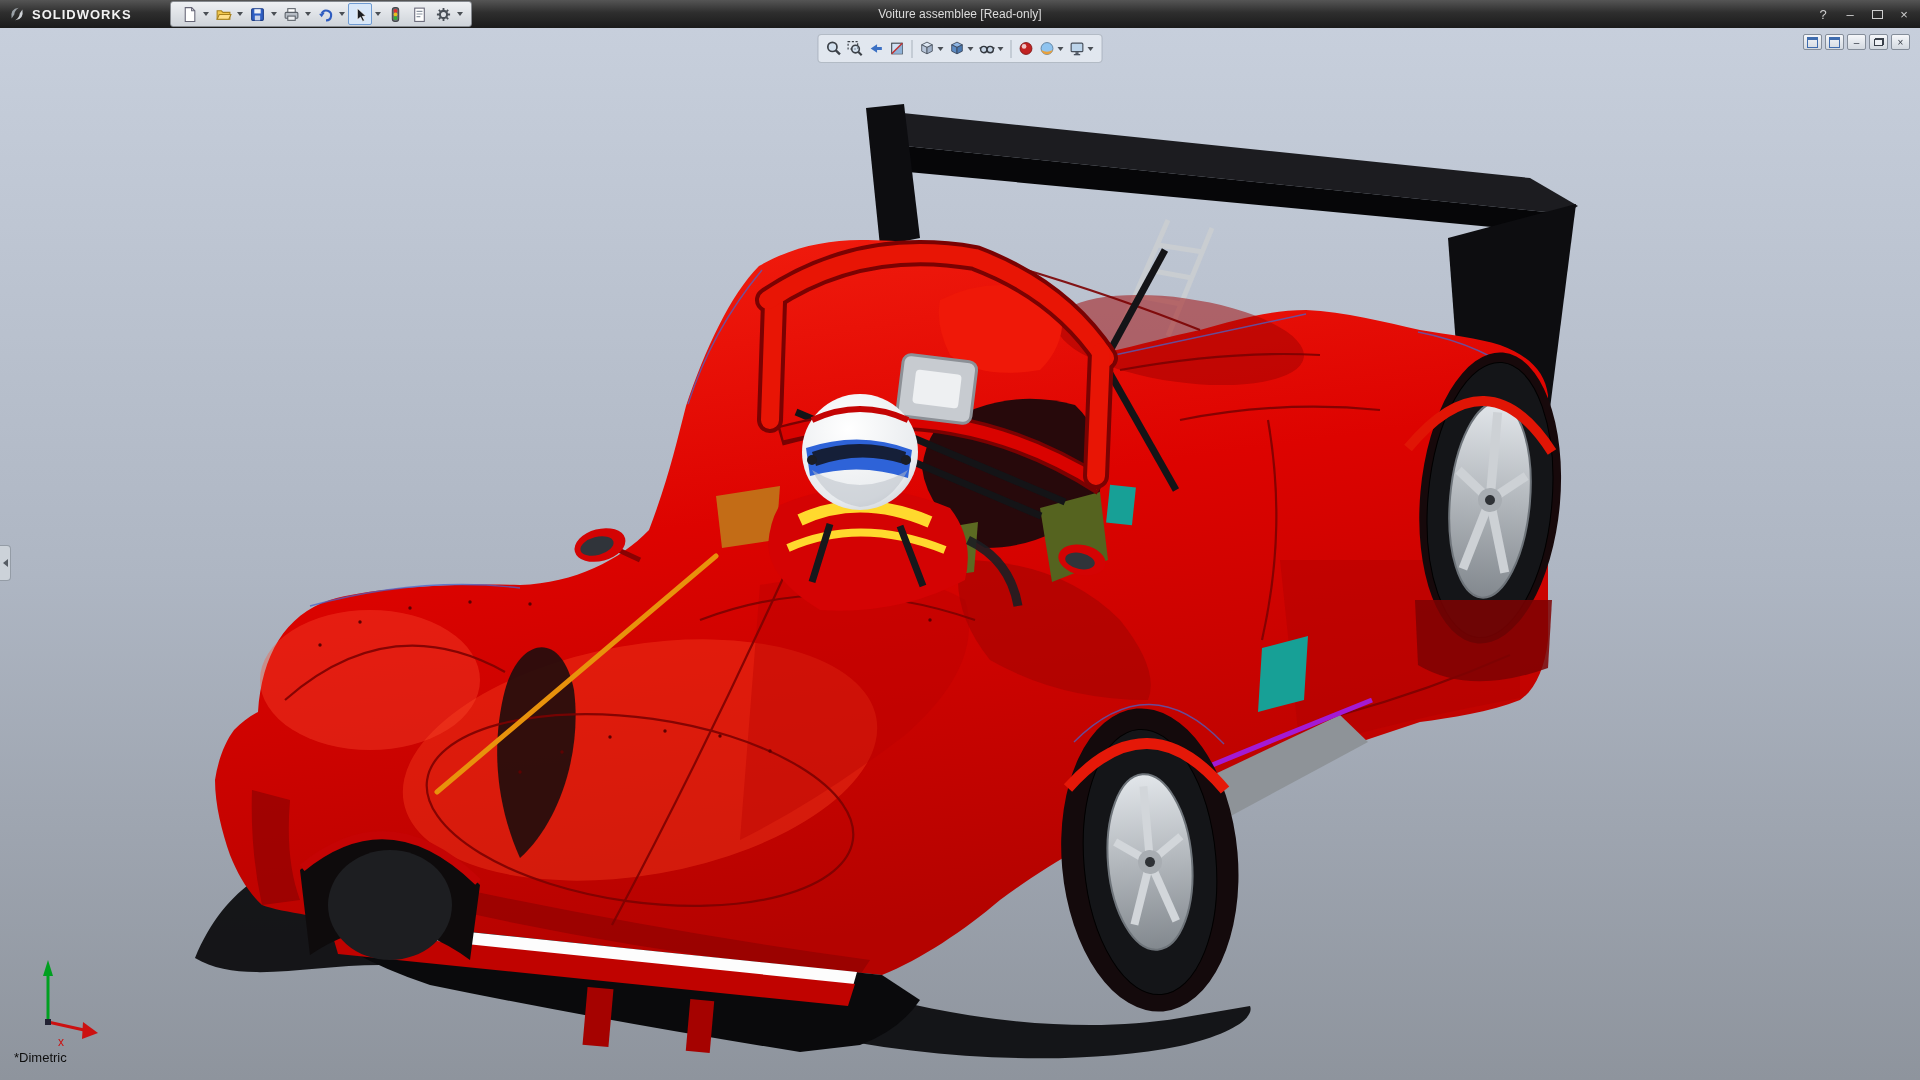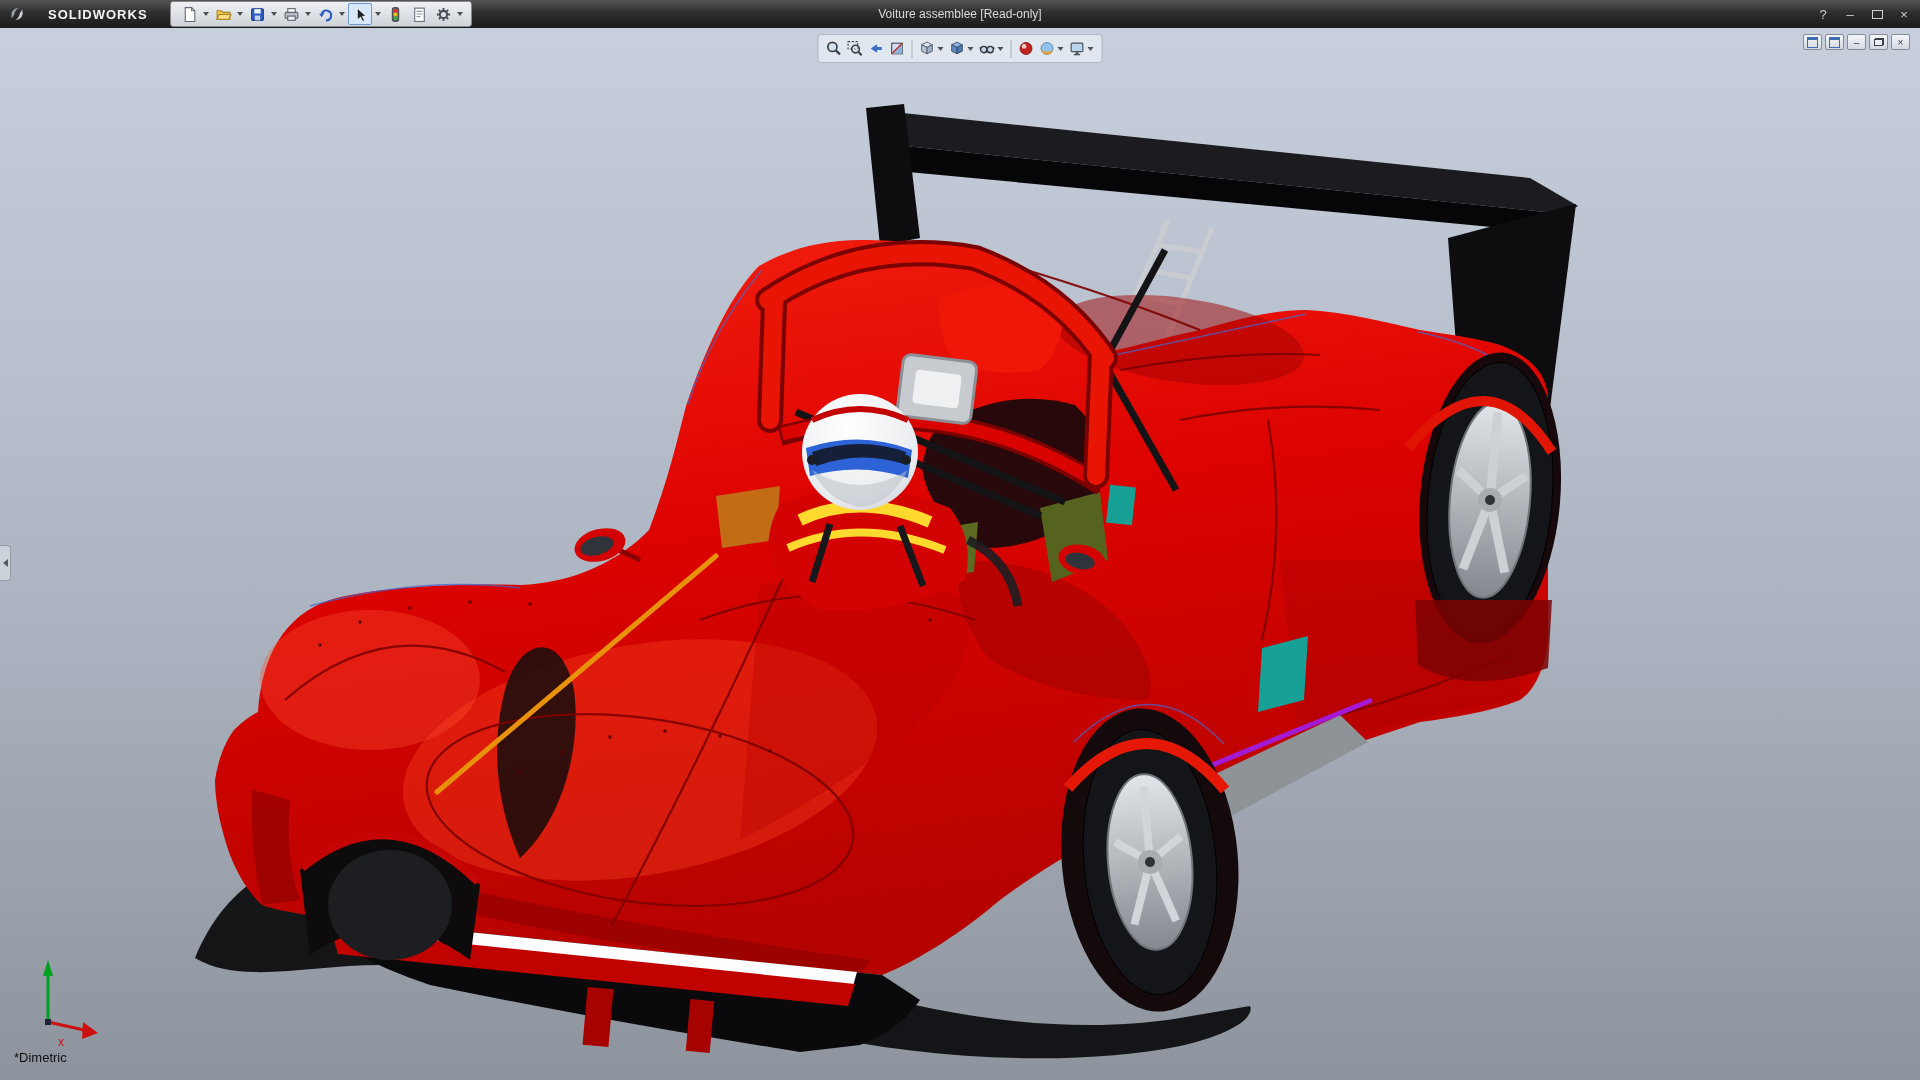--- a/index.html
+++ b/index.html
@@ -7,21 +7,21 @@
     width:1920px;height:1080px;overflow:hidden;position:relative;
     font-family:"Liberation Sans",sans-serif;background:#8e949d;
     -webkit-user-select:none;user-select:none;
   }
   
   .titlebar{
     position:absolute;left:0;top:0;width:1920px;height:28px;
     background:linear-gradient(180deg,#555 0%,#2e2e2e 45%,#1b1b1b 100%);
     display:flex;align-items:center;z-index:30;
   }
-  .brand{display:flex;align-items:center;gap:22px;padding-left:8px;}
+  .brand{display:flex;align-items:center;gap:6px;padding-left:8px;}
   .brand-text{color:#f2f2f2;font-size:13px;font-weight:bold;letter-spacing:1px;}
   .std-toolbar{
     position:absolute;left:170px;top:1px;height:26px;
     display:flex;align-items:center;gap:2px;padding:0 7px;
     background:linear-gradient(180deg,#eef0f3,#cfd4da);
     border:1px solid #85898f;border-radius:3px;box-sizing:border-box;
   }
   .tb-btn{border:0;background:transparent;padding:0;margin:0;width:22px;height:22px;
     display:flex;align-items:center;justify-content:center;cursor:default;}
   .tb-btn.sel{background:#d8e7f9;border:1px solid #6f9bd2;border-radius:2px;width:24px;}

